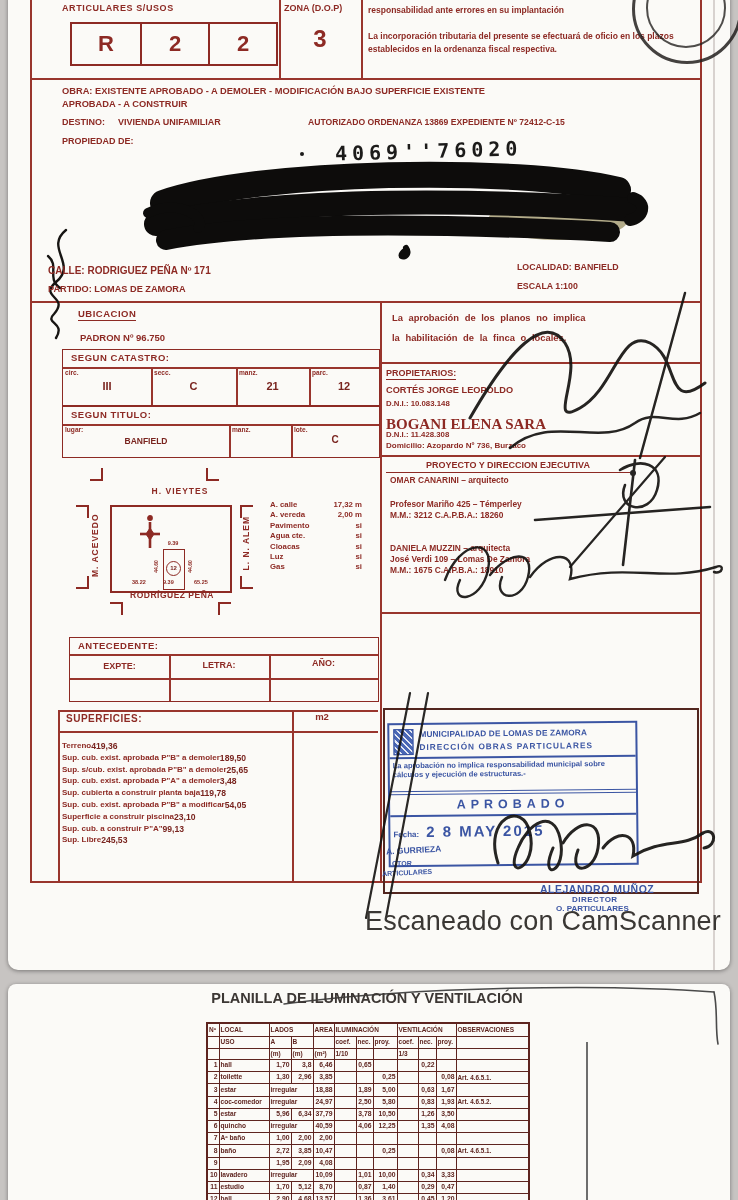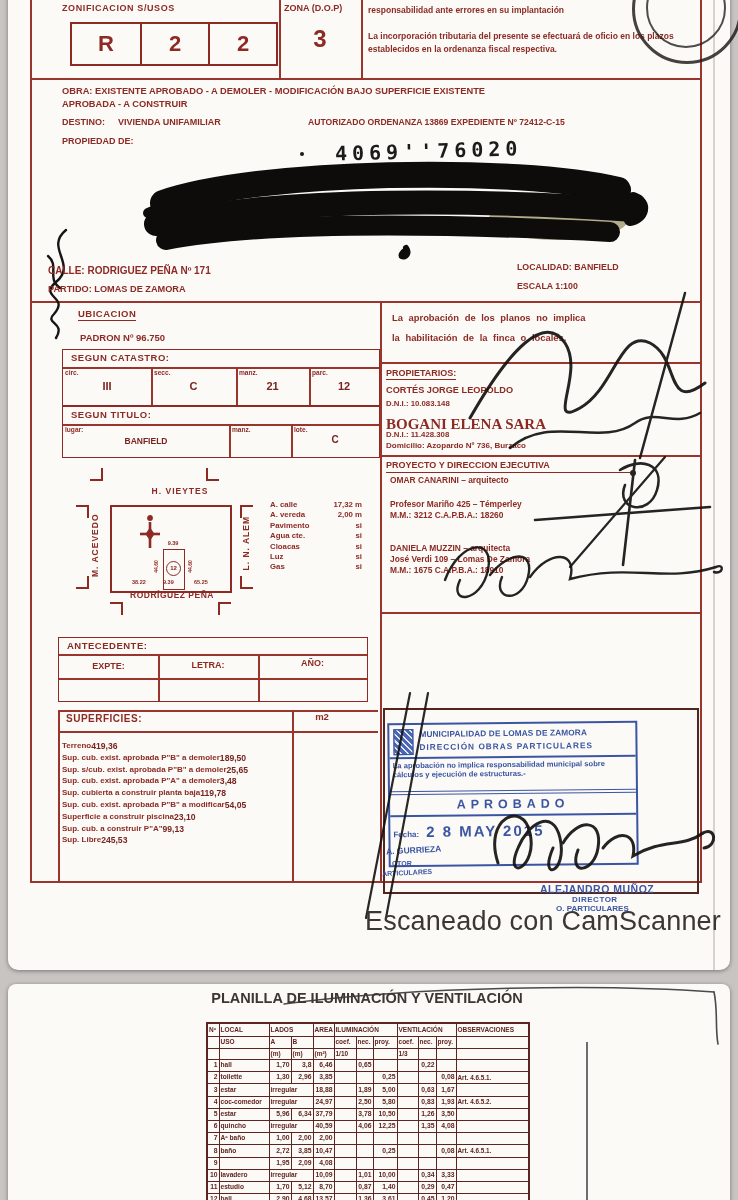--- a/index.html
+++ b/index.html
@@ -72,21 +72,21 @@
   <div class="vl" style="left:30px;top:0;height:883px;"></div>
   <div class="vl" style="left:700px;top:0;height:883px;"></div>
   <div class="hl" style="left:30px;top:78px;width:670px;height:2px;"></div>
   <div class="hl" style="left:30px;top:301px;width:670px;"></div>
   <div class="hl" style="left:30px;top:881px;width:670px;height:2px;"></div>
   <div class="vl" style="left:380px;top:301px;height:581px;"></div>
   <div class="vl" style="left:279px;top:0;height:79px;"></div>
   <div class="vl" style="left:361px;top:0;height:79px;"></div>
   <div class="vl" style="left:713px;top:0;height:970px;background:#d8d2cf;width:2px;"></div>
 
-  <div class="t red b" style="left:62px;top:4px;font-size:9px;letter-spacing:.6px;">ZONIFICACION S/USOS</div>
+  <div class="t red b" style="left:62px;top:4px;font-size:9px;letter-spacing:.6px;">ARTICULARES S/USOS</div>
   <div class="zcells">
     <div class="zcell" style="width:68px;">R</div>
     <div class="zcell" style="width:66px;">2</div>
     <div class="zcell" style="width:66px;">2</div>
   </div>
   <div class="t red b" style="left:284px;top:4px;font-size:9px;">ZONA (D.O.P)</div>
   <div class="t red b ctr" style="left:296px;top:27px;width:48px;font-size:24px;">3</div>
   <div class="t red b" style="left:368px;top:-7px;font-size:8.5px;">Una vez realizada la construcción</div>
   <div class="t red b" style="left:368px;top:6px;font-size:8.5px;">responsabilidad ante errores en su implantación</div>
   <div class="t red b wrap" style="left:368px;top:30px;width:328px;font-size:8.5px;line-height:13px;">La incorporación tributaria del presente se efectuará de oficio en los plazos establecidos en la ordenanza fiscal respectiva.</div>
@@ -216,21 +216,21 @@
       <div class="svc-row">
         <span>Luz</span>
         <span>si</span>
       </div>
       <div class="svc-row">
         <span>Gas</span>
         <span>si</span>
       </div>
     </div>
 
-  <div class="box" style="left:58px;top:637px;width:308px;height:63px;">
+  <div class="box" style="left:69px;top:637px;width:308px;height:63px;">
     <div class="t red b" style="left:8px;top:3px;font-size:9.5px;letter-spacing:.5px;">ANTECEDENTE:</div>
     <div class="hl" style="left:0;top:16px;width:308px;"></div>
     <div class="vl" style="left:99px;top:16px;height:47px;"></div>
     <div class="vl" style="left:199px;top:16px;height:47px;"></div>
     <div class="hl" style="left:0;top:40px;width:308px;"></div>
     <div class="t red b ctr" style="left:0;top:24px;width:99px;font-size:9px;">EXPTE:</div>
     <div class="t red b ctr" style="left:99px;top:23px;width:100px;font-size:9px;">LETRA:</div>
     <div class="t red b ctr" style="left:199px;top:21px;width:109px;font-size:9px;">AÑO:</div>
   </div>
 
@@ -282,21 +282,21 @@
   <div class="t red b" style="left:392px;top:313px;font-size:9.4px;word-spacing:3px;">La aprobación de los planos no implica</div>
   <div class="t red b" style="left:392px;top:333px;font-size:9.4px;word-spacing:3px;">la habilitación de la finca o locales.</div>
   <div class="hl" style="left:380px;top:362px;width:320px;"></div>
   <div class="t red b underl" style="left:386px;top:369px;font-size:9px;">PROPIETARIOS:</div>
   <div class="t red b" style="left:386px;top:386px;font-size:9.2px;">CORTÉS JORGE LEOPOLDO</div>
   <div class="t red b" style="left:386px;top:400px;font-size:7.8px;">D.N.I.: 10.083.148</div>
   <div class="t red b" style="left:386px;top:417px;font-size:15px;font-family:Liberation Serif, serif;">BOGANI ELENA SARA</div>
   <div class="t red b" style="left:386px;top:431px;font-size:7.8px;">D.N.I.: 11.428.308</div>
   <div class="t red b" style="left:386px;top:442px;font-size:8px;">Domicilio: Azopardo Nº 736, Burzaco</div>
   <div class="hl" style="left:380px;top:455px;width:320px;"></div>
-  <div class="t red b" style="left:386px;top:461px;font-size:9px;border-bottom:1.4px solid #8d2a24;padding-bottom:2px;width:244px;">PROYECTO Y DIRECCION EJECUTIVA</div>
+  <div class="t red b" style="left:386px;top:461px;font-size:9px;border-bottom:1.4px solid #8d2a24;padding-bottom:2px;width:244px;text-align:center;">PROYECTO Y DIRECCION EJECUTIVA</div>
   <div class="t red b" style="left:390px;top:476px;font-size:8.4px;">OMAR CANARINI – arquitecto</div>
   <div class="t red b" style="left:390px;top:500px;font-size:8.4px;">Profesor Mariño 425 – Témperley</div>
   <div class="t red b" style="left:390px;top:511px;font-size:8.4px;">M.M.: 3212  C.A.P.B.A.: 18260</div>
   <div class="t red b" style="left:390px;top:544px;font-size:8.4px;">DANIELA MUZZIN – arquitecta</div>
   <div class="t red b" style="left:390px;top:555px;font-size:8.4px;">José Verdi 109 – Lomas De Zamora</div>
   <div class="t red b" style="left:390px;top:566px;font-size:8.4px;">M.M.: 1675  C.A.P.B.A.: 18910</div>
   <div class="hl" style="left:380px;top:612px;width:320px;"></div>
 
   <svg class="svg-abs" style="left:450px;top:288px;" width="280" height="175" viewBox="0 0 280 175">
     <g stroke="#141210" fill="none" stroke-linecap="round" opacity=".92">

